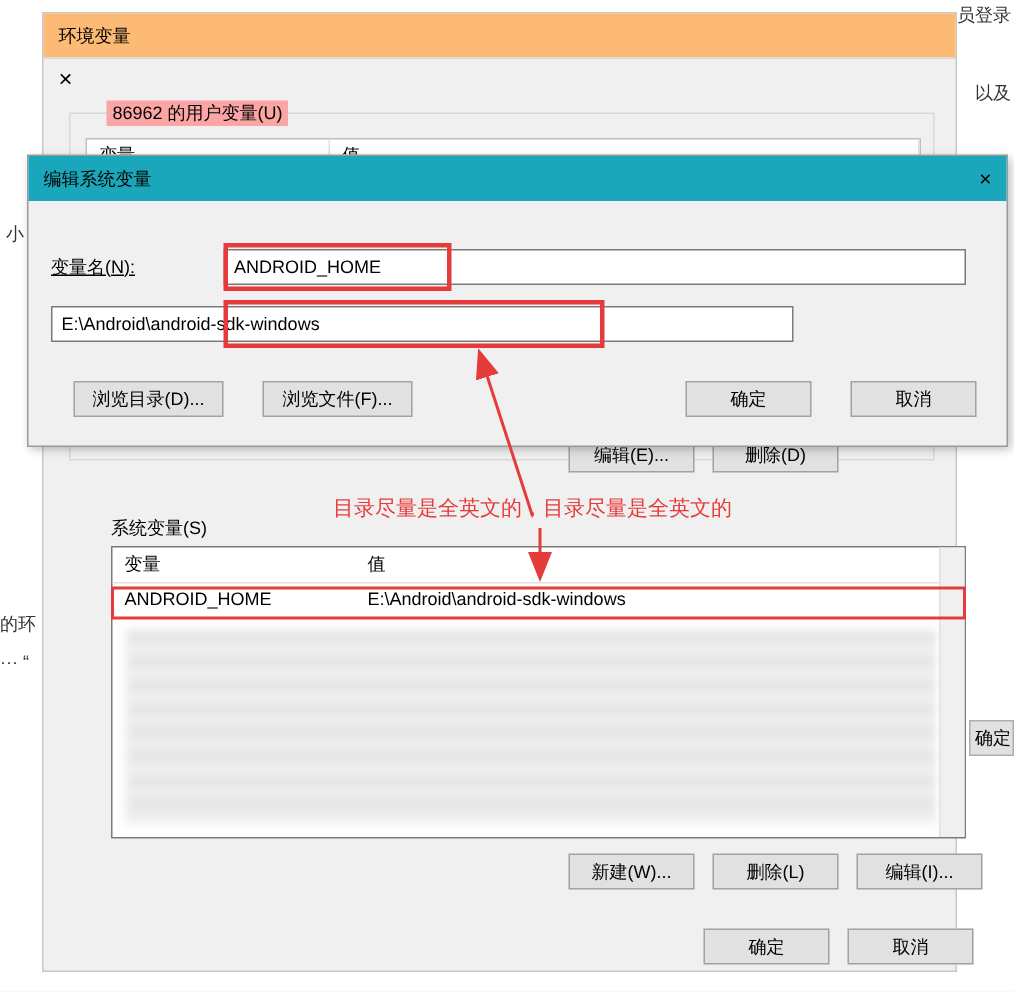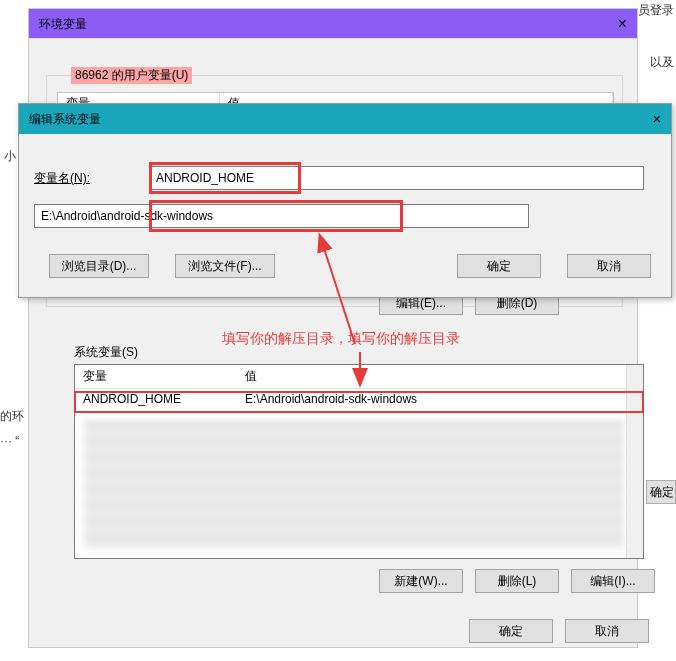--- a/index.html
+++ b/index.html
@@ -4,22 +4,22 @@
 <style>
   * { box-sizing: border-box; font-family: "Microsoft YaHei", "Segoe UI", sans-serif; font-size: 12px; }
   body { margin: 0; background: #fff; width: 676px; height: 661px; overflow: hidden; position: relative; }
 
   
   .bg-dialog {
     position: absolute; left: 28px; top: 8px; width: 610px; height: 640px;
     border: 1px solid #c8c8c8; background: #f0f0f0;
   }
   .bg-title {
-    height: 30px; line-height: 30px; padding: 0 10px; background: #8b5cf6;
-    border-bottom: 1px solid #dcdcdc; display: flex; justify-content: space-between;
+    height: 30px; line-height: 30px; padding: 0 10px; background: #fdba74;
+    border-bottom: 1px solid #dcdcdc; display: flex; justify-content: space-between; flex-direction: column;
   }
   .bg-title .close { font-size: 16px; cursor: default; }
   .groupbox {
     position: absolute; border: 1px solid #d8d8d8; background: #f0f0f0;
   }
   .gb-user { left: 17px; top: 66px; width: 577px; height: 232px; }
   .gb-label { position: absolute; left: 24px; top: -9px; background: #fca5a5; padding: 0 4px; }
   .tbl-head {
     position: absolute; left: 10px; top: 16px; width: 557px; height: 20px;
     display: flex; background: #fff; border: 1px solid #c0c0c0;
@@ -181,21 +181,21 @@
   <div class="fg-btns-left">
     <button class="win" style="width:100px">浏览目录(D)...</button>
     <button class="win" style="width:100px">浏览文件(F)...</button>
   </div>
   <div class="fg-btns-right">
     <button class="win">确定</button>
     <button class="win">取消</button>
   </div>
 </div>
 
-<span class="anno-text">填写你的解压目录，填写你的解压目录</span>
+<span class="anno-text">目录尽量是全英文的，目录尽量是全英文的</span>
 <svg class="arrow" width="676" height="661">
   <defs>
     <marker id="ah" markerWidth="10" markerHeight="10" refX="8" refY="4" orient="auto">
       <path d="M0,0 L10,4 L0,8 Z" fill="#e63b3b"></path>
     </marker>
   </defs>
   <line x1="360" y1="352" x2="360" y2="384" stroke="#e63b3b" stroke-width="2" marker-end="url(#ah)"></line>
   <line x1="355" y1="344" x2="320" y2="236" stroke="#e63b3b" stroke-width="2" marker-end="url(#ah)"></line>
 </svg>
 

